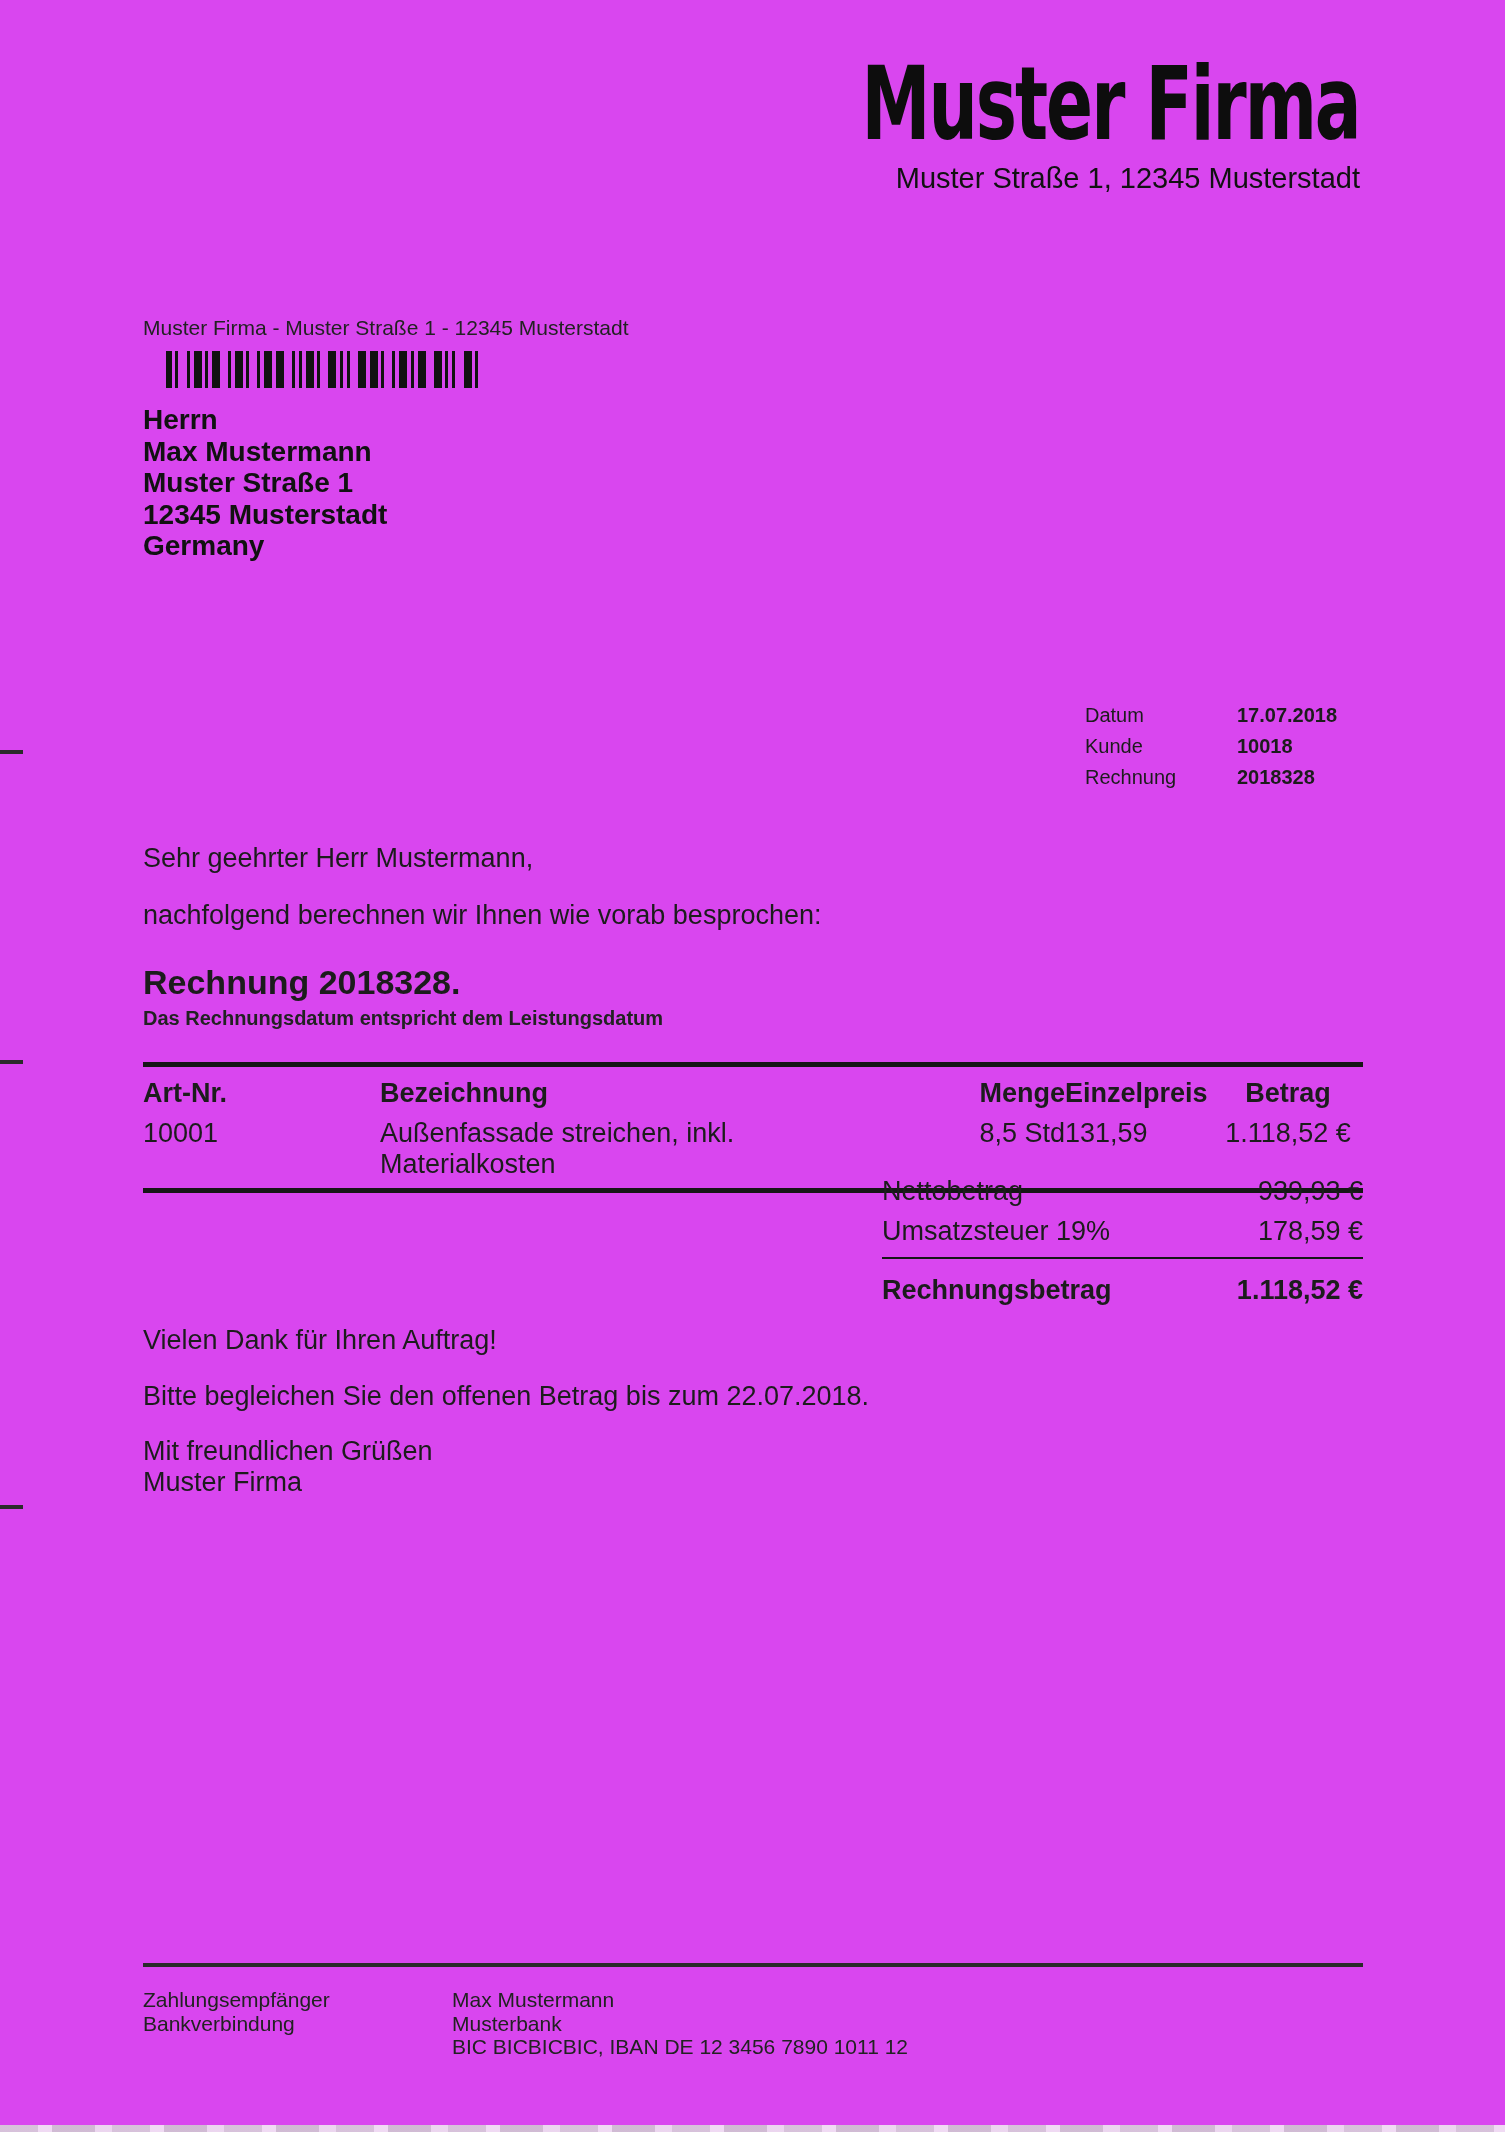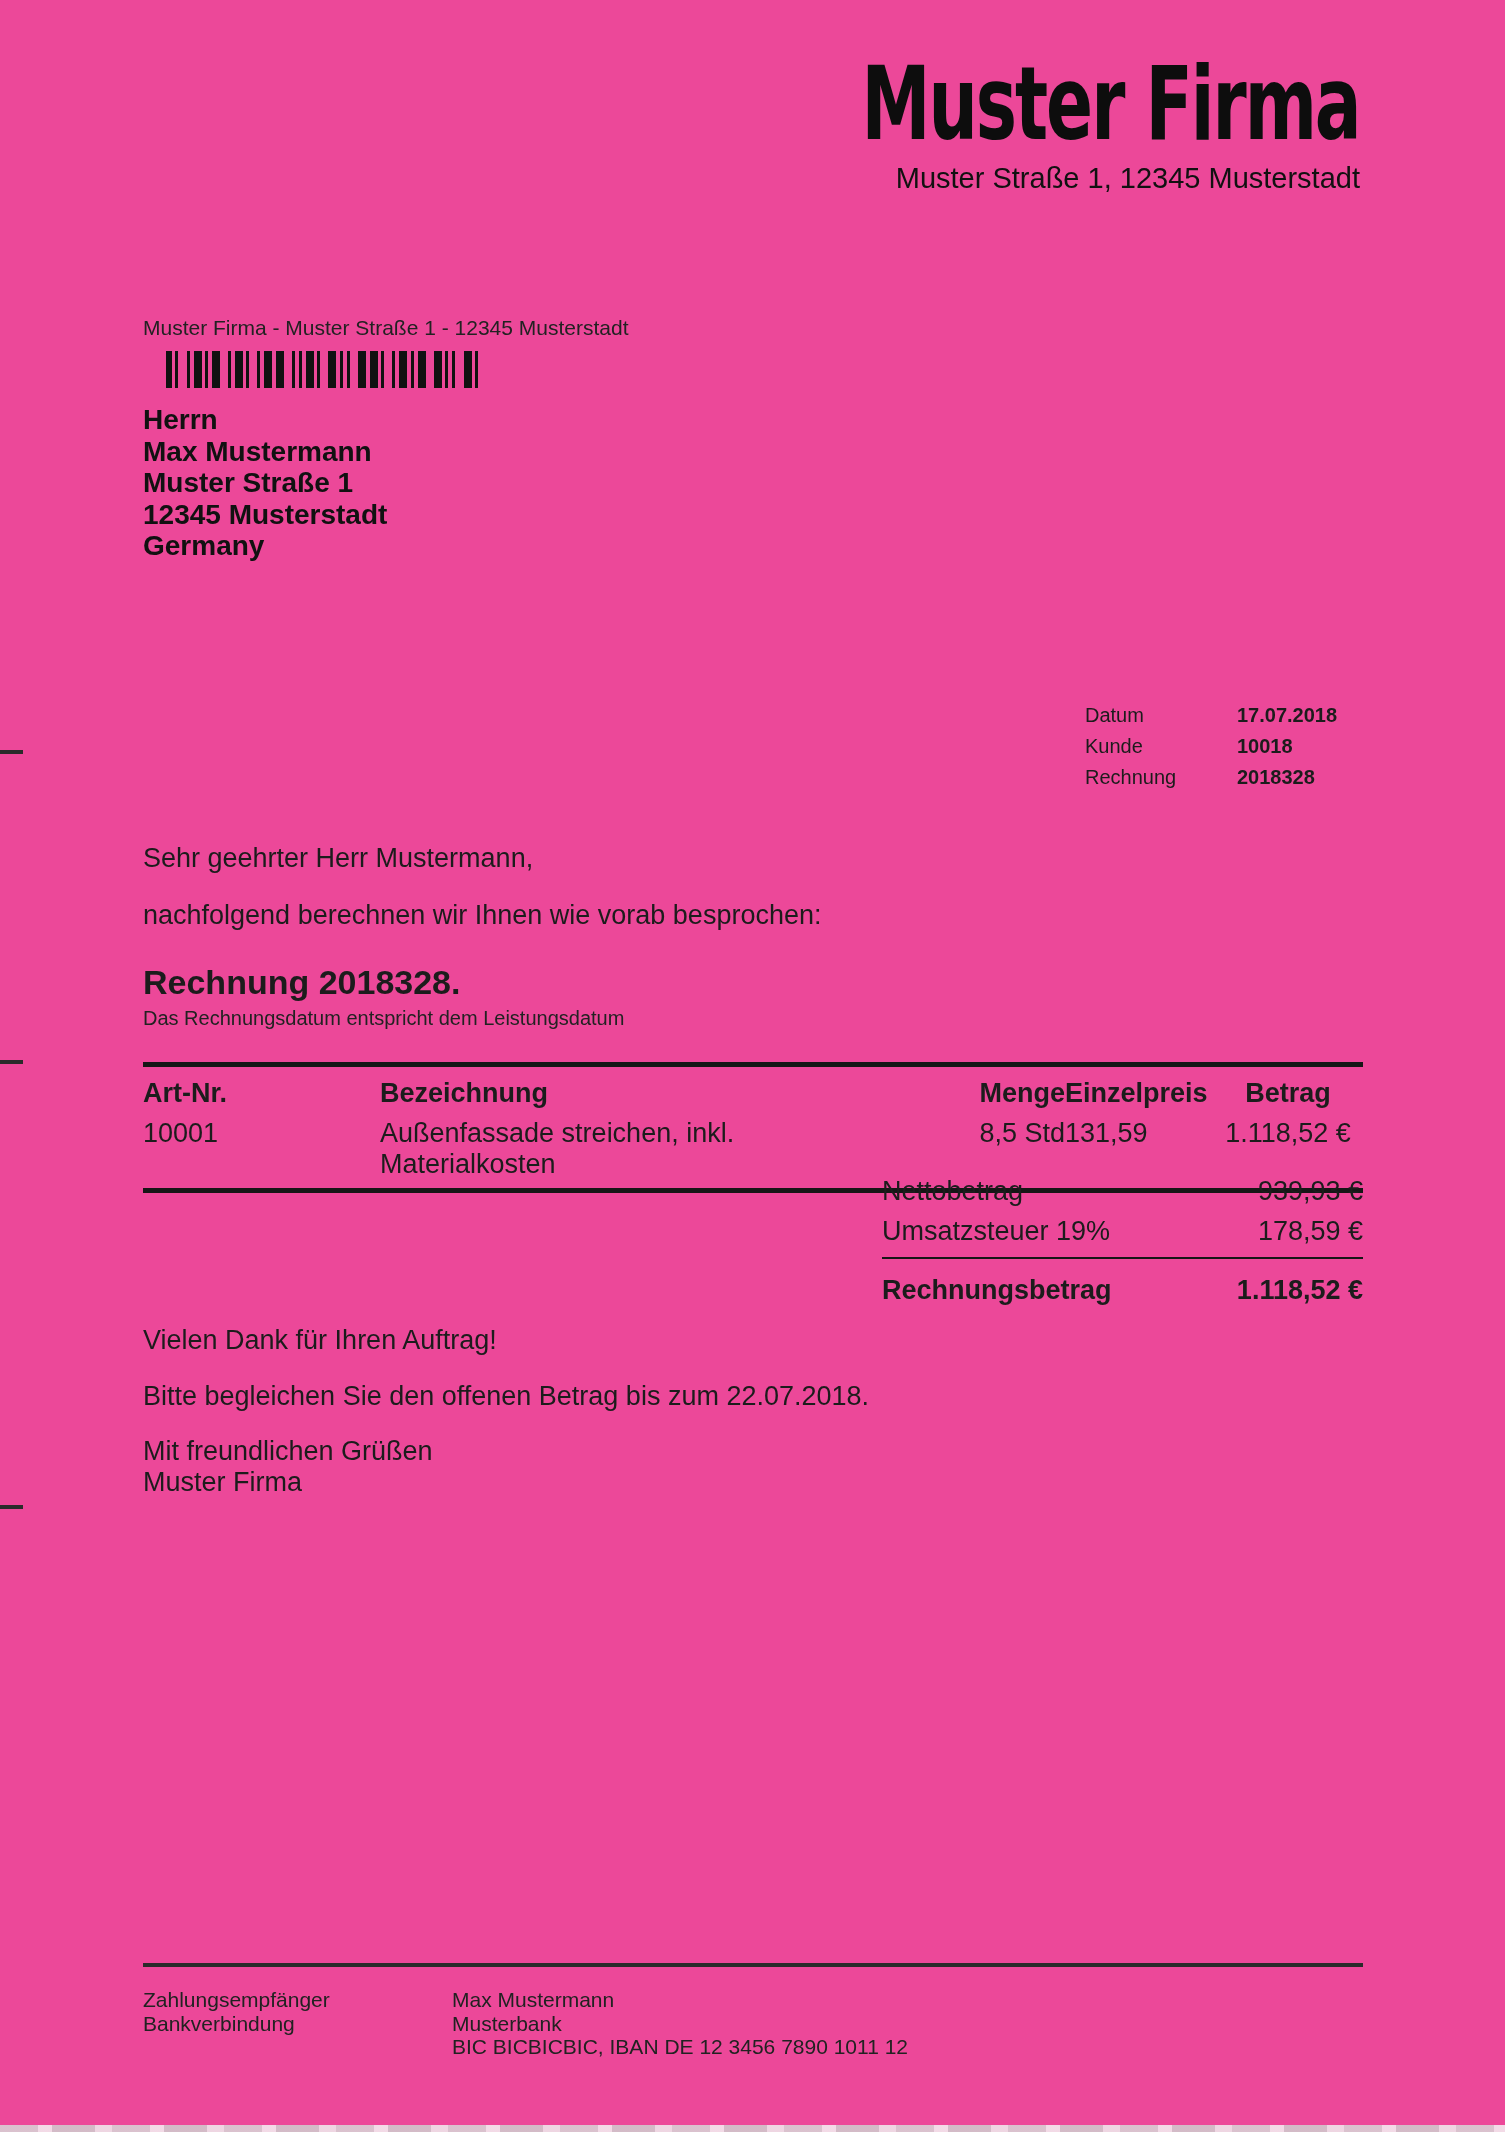--- a/index.html
+++ b/index.html
@@ -1,20 +1,20 @@
 <!DOCTYPE html>
 <html lang="de"><head>
 <meta charset="utf-8">
 <title>Rechnung</title>
 <style>
   html,body{margin:0;padding:0;background:#ffffff;}
   .page{
     position:relative;
     width:1505px;height:2132px;
-    background:#ec4899;
+    background:#d946ef;
     font-family:"Liberation Sans",sans-serif;
     color:#1c1c1c;
     overflow:hidden;
   }
   
   .header-block{
     position:absolute; top:52px; right:145px;
     text-align:right;
   }
   .company-logo{
@@ -67,21 +67,21 @@
   .meta .value{font-weight:bold;}
   
   .salutation{position:absolute; left:143px; top:843px; font-size:27px;}
   .intro{position:absolute; left:143px; top:900px; font-size:27px;}
   .invoice-heading{
     position:absolute; left:143px; top:963px;
     font-size:34px; font-weight:bold; letter-spacing:0px;
   }
   .invoice-note{
     position:absolute; left:143px; top:1007px;
-    font-size:20px; color:#222;
+    font-size:20px; color:#222;font-weight:bold;
   }
   
   .items{
     position:absolute; left:143px; top:1062px; width:1220px;
     border-top:5px solid #161616;
     border-bottom:5px solid #161616;
     font-size:27px;
   }
   .items .thead{
     display:flex; font-weight:bold;

